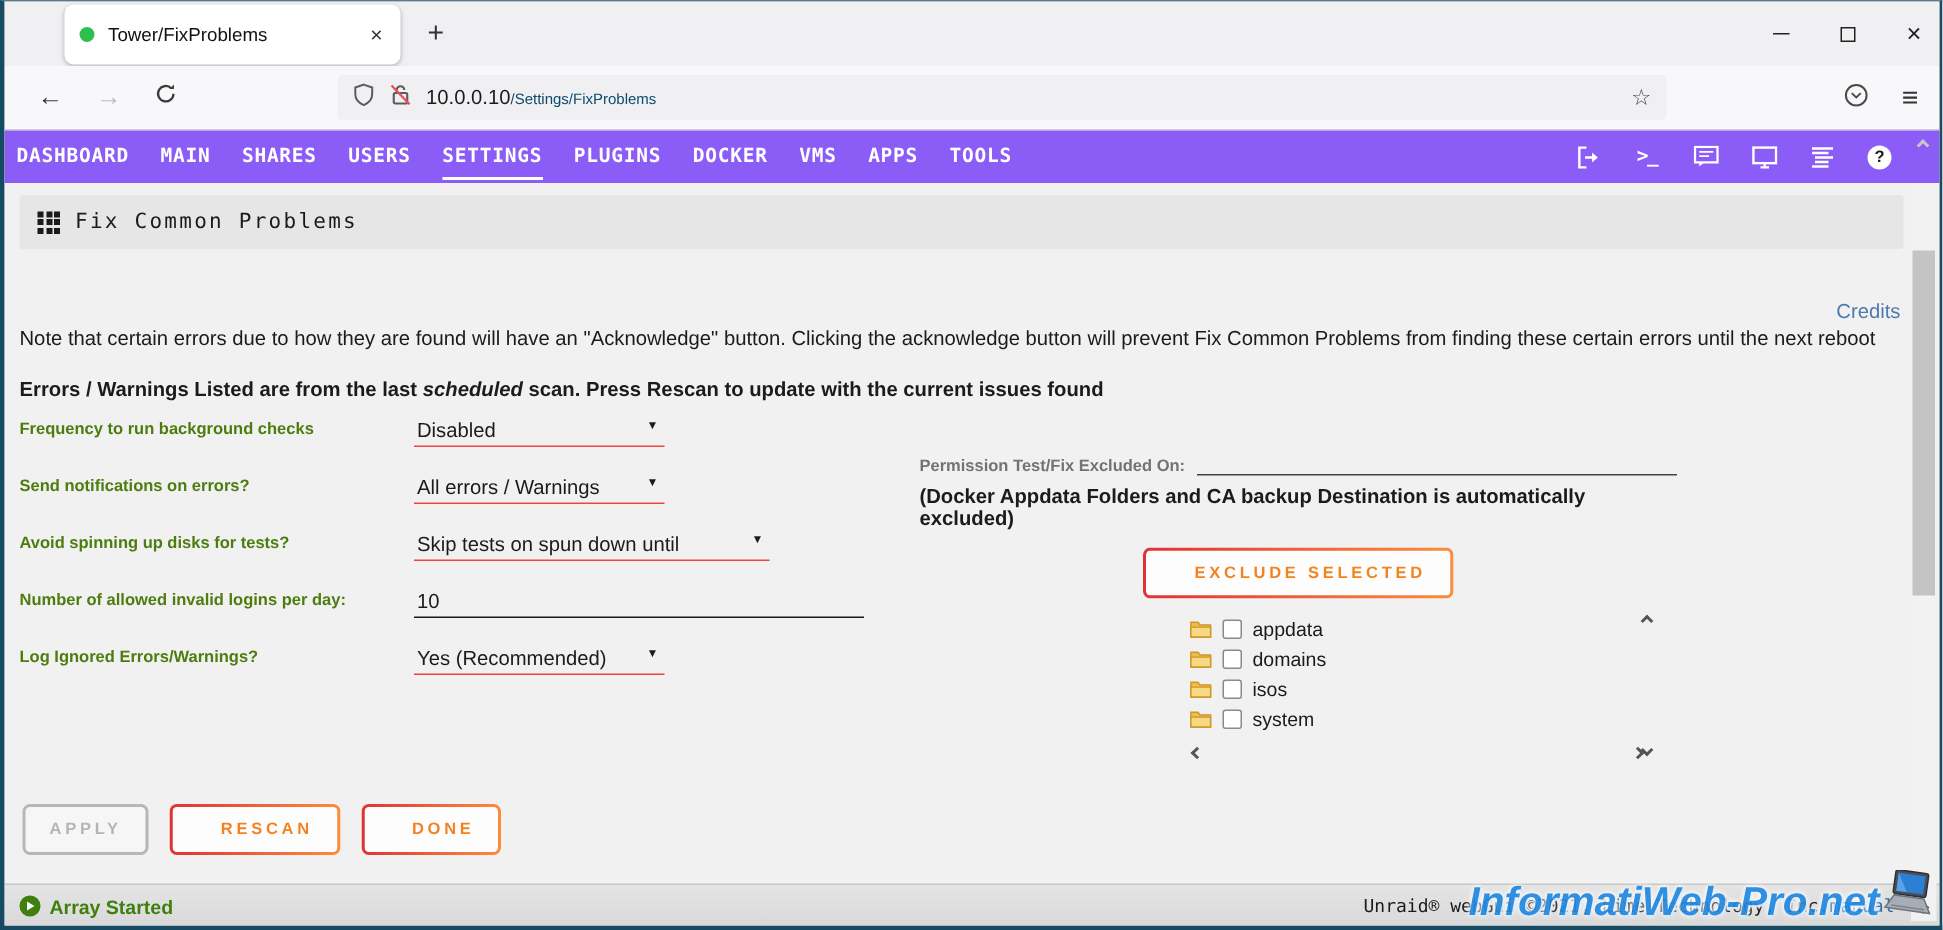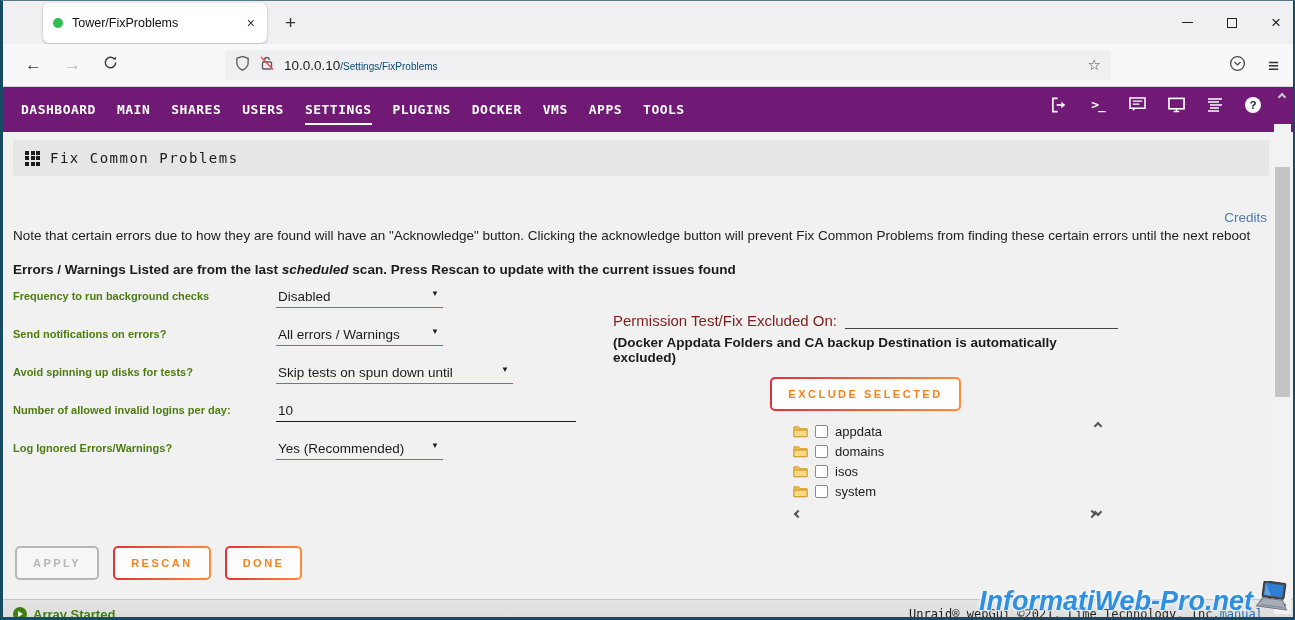--- a/index.html
+++ b/index.html
@@ -34,21 +34,21 @@
     position:absolute; left:222px; width:886px; height:30px; top:6px;
     background:#f0f0f2; border-radius:3px; display:flex; align-items:center; padding:0 10px; gap:9px;
   }
   .url-host { font-size:13.5px; color:#1b1b1b; }
   .url-path { font-size:10px; color:#0c4a6e; }
   .url-star { margin-left:auto; font-size:15px; color:#4a4a4a; }
   .tool-right { position:absolute; right:14px; top:0; height:43px; display:flex; align-items:center; gap:22px; }
   .hamburger { font-size:19px; color:#333; }
 
   
-  .unav { height:45px; background:#701a75; display:flex; align-items:center; padding:0 18px; position:relative; }
+  .unav { height:35px; background:#8b5cf6; display:flex; align-items:center; padding:0 8px; position:relative; }
   .unav-item {
     font-family:"DejaVu Sans Mono", monospace; font-weight:bold; font-size:13px; letter-spacing:.5px;
     color:#fff; margin-right:21px; padding:8px 0 6px 0; border-bottom:2px solid transparent; cursor:pointer;
   }
   .unav-item.active { border-bottom:2px solid #fff; }
   .unav-icons { position:absolute; right:32px; top:0; height:35px; display:flex; align-items:center; gap:21px; }
   .uicon { width:18px; height:18px; display:flex; align-items:center; justify-content:center; }
   .uicon svg { display:block; }
   .term-glyph { font-family:"DejaVu Sans Mono", monospace; font-weight:bold; color:#fff; font-size:13px; letter-spacing:-1px; }
   .help-circle { width:16px; height:16px; border-radius:50%; background:#fff; color:#1c1b1b; font-weight:bold; font-size:11px; display:flex; align-items:center; justify-content:center; }
@@ -78,32 +78,33 @@
   .select-value { font-size:13.5px; color:#1c1b1b; }
   .caret { font-size:8px; color:#1c1b1b; }
   .text-input {
     border:none; border-bottom:1px solid #1c1b1b; background:transparent; font-size:13.5px;
     color:#1c1b1b; padding:1px 2px 3px 2px; font-family:"Liberation Sans", sans-serif; outline:none;
   }
   .w-s { width:167px; } .w-m { width:237px; } .w-l { width:300px; }
 
   .right-col { position:absolute; top:156px; left:610px; width:505px; }
   .perm-label-row { display:flex; align-items:flex-end; margin-top:24px; }
-  .perm-label { font-size:15px; font-weight:normal; color:#7f1d1d; white-space:nowrap; }
+  .perm-label { font-size:11px; font-weight:bold; color:#737373; white-space:nowrap; }
   .perm-line { flex:1; border-bottom:1px solid #444; height:15px; margin-left:8px; }
   .perm-note { margin-top:6px; font-size:13.5px; font-weight:bold; color:#1c1b1b; }
   .exclude-wrap { margin-top:12px; text-align:center; }
 
   .btn {
     display:inline-block; font-family:"Liberation Sans", sans-serif; font-weight:bold; font-size:11px;
     letter-spacing:2.5px; padding:9px 16px; border-radius:5px; cursor:pointer; background:#fdfdfd;
   }
   .btn-orange {
     color:#f4831f; border:2px solid transparent;
     background:linear-gradient(#fdfdfd,#fdfdfd) padding-box, linear-gradient(90deg,#e03237,#fd8c3c) border-box;
+    padding-left:32px;
   }
   .btn-gray { color:#b5b5b5; border:2px solid #b7b7b7; background:#f6f6f6; cursor:default; }
 
   .folder-list { margin-top:10px; margin-left:180px; width:308px; position:relative; }
   .folder-row { display:flex; align-items:center; height:20px; gap:7px; }
   .folder-ico svg { display:block; }
   .checkbox { width:13px; height:13px; border:1.5px solid #8a8a8a; border-radius:2px; background:#fff; display:inline-block; cursor:pointer; }
   .folder-name { font-size:13px; color:#1c1b1b; }
   .vscroll-up { position:absolute; right:0; top:2px; }
   .vscroll-down { position:absolute; right:0; bottom:2px; }

